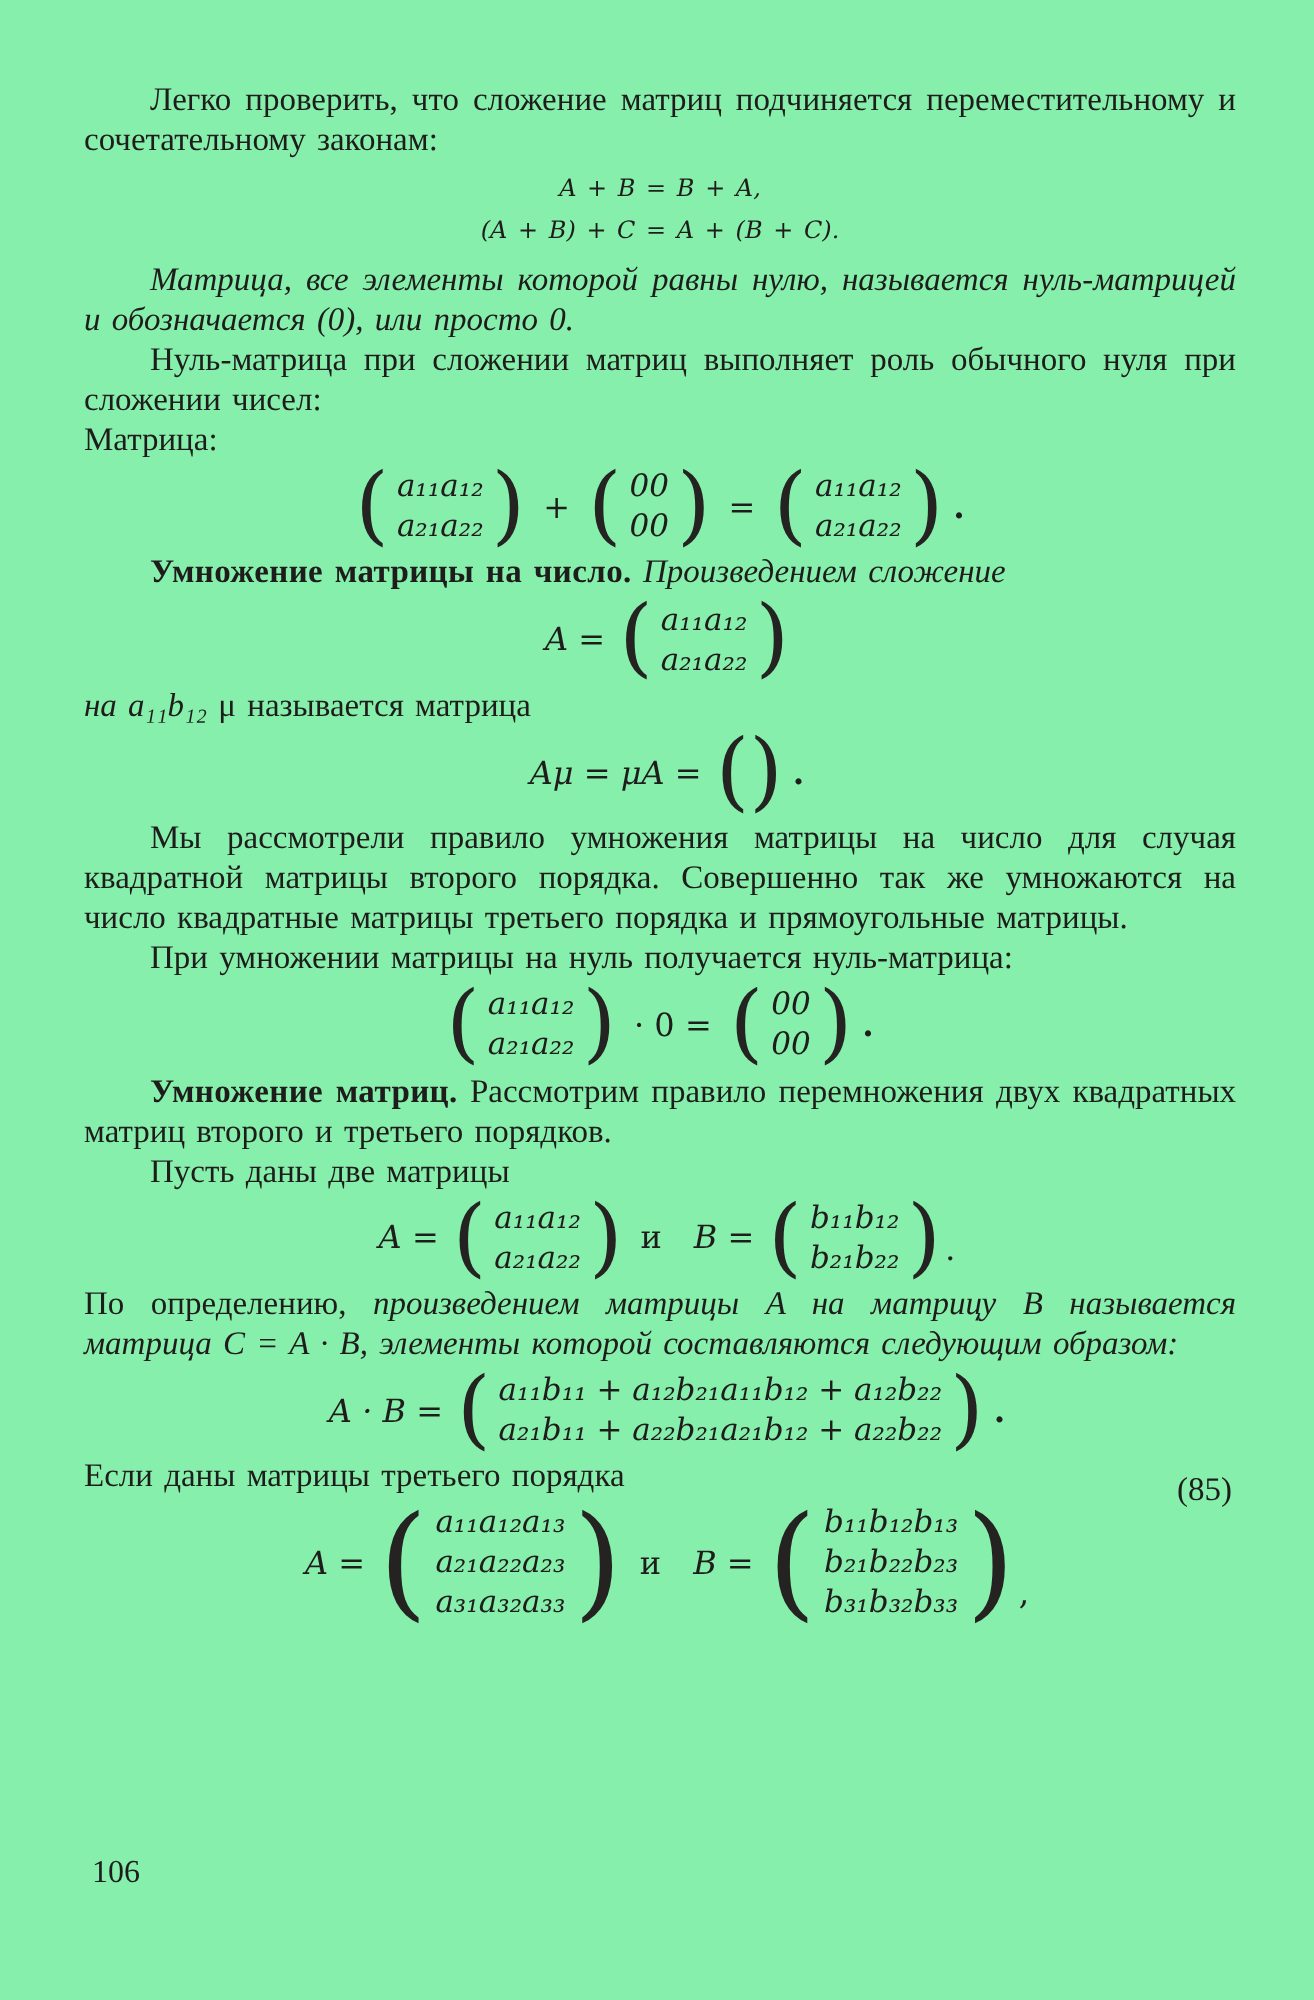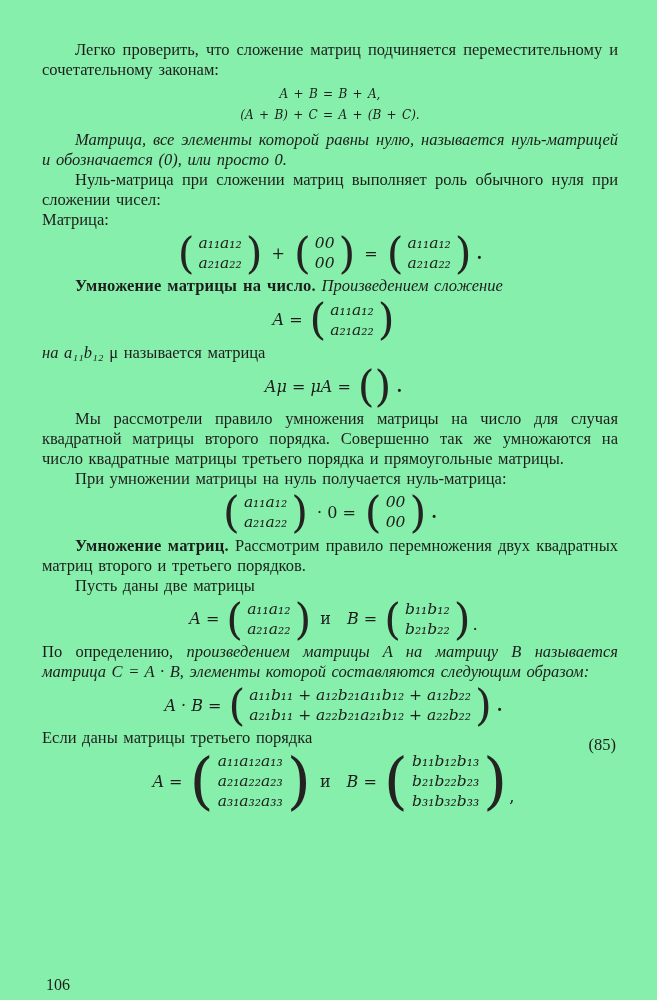--- a/index.html
+++ b/index.html
@@ -47,21 +47,21 @@
   .cell {
     font-style: italic; font-size: 15.5px; line-height: 20px;
     white-space: nowrap; font-family: "DejaVu Serif", "DejaVu Sans", serif;
   }
   .enddot { align-self: center; margin-left: 5px; font-weight: bold; font-style: normal; }
   .endlow { align-self: flex-end; padding-bottom: 5px; margin-left: 2px; font-style: normal; }
   .eqnum {
     position: absolute; right: 2px; top: 50%; transform: translateY(-50%);
     font-style: normal; font-family: "Liberation Serif", serif; font-size: 16.5px; margin-top: 40px;
   }
-  .pagenum { position: absolute; left: 46px; top: 928px; font-size: 16px; margin-top: 48px; }
+  .pagenum { position: absolute; left: 46px; top: 928px; font-size: 16px; }
 </style>
 </head>
 <body>
 
 <div class="page">
   <div class="content">
 
     <p class="ind">Легко проверить, что сложение матриц подчиняется переместительному и сочетательному законам:</p>
 
     <div class="eqwrap">

